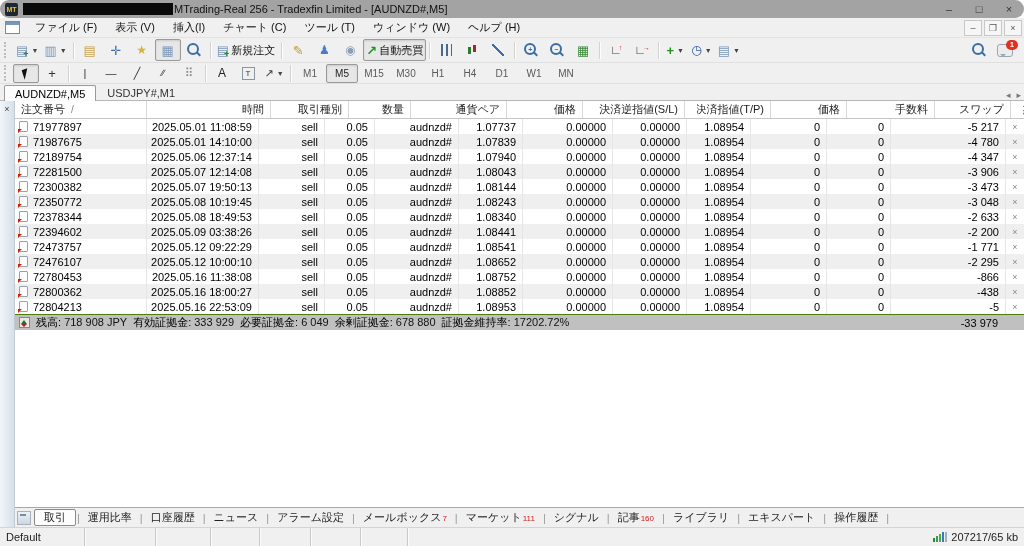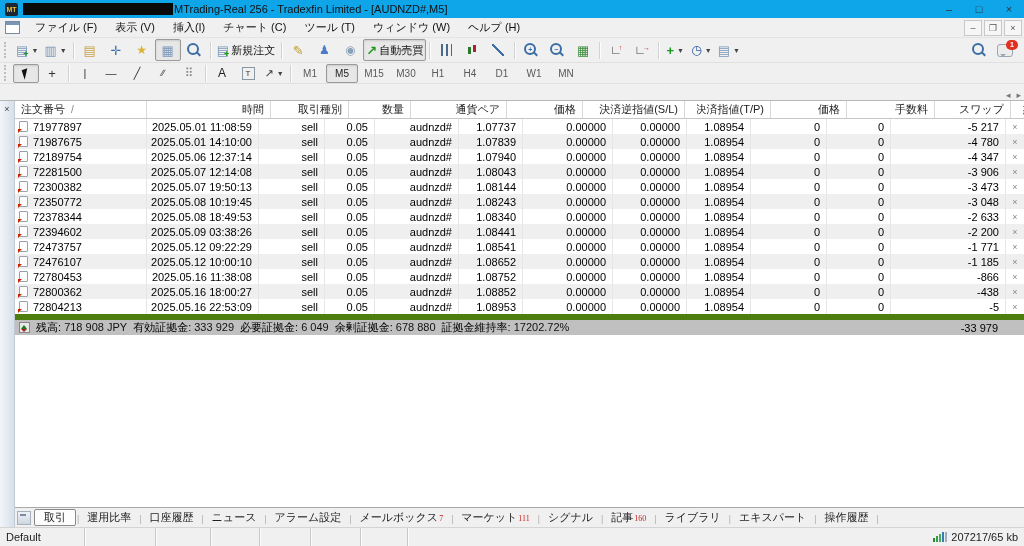--- a/index.html
+++ b/index.html
@@ -1,21 +1,21 @@
 <!DOCTYPE html>
 <html><head>
 <meta charset="utf-8">
 <style>
   html,body{margin:0;padding:0;background:#888;}
   .window{position:relative;width:1024px;height:546px;background:#fff;
     font-family:"Liberation Sans","DejaVu Sans",sans-serif;font-size:11px;color:#111;
     display:flex;flex-direction:column;overflow:hidden;user-select:none;}
 
   
-  .titlebar{height:18px;background:#0ea5e9;display:flex;align-items:center;flex:0 0 auto;}
+  .titlebar{height:18px;background:#a3a3a3;display:flex;align-items:center;flex:0 0 auto;border-radius:9px;}
   .app-icon{width:13px;height:13px;margin:0 5px 0 5px;background:#1c2733;border-radius:2px;flex:0 0 auto;
     display:flex;align-items:center;justify-content:center;color:#e8c02a;font-size:7px;font-weight:bold;}
   .redact{width:150px;height:12px;background:#0a0a0a;margin-right:1px;flex:0 0 auto;}
   .title-text{white-space:nowrap;color:#111;}
   .titlebar .spacer{flex:1;}
   .wbtn{width:30px;height:18px;display:flex;align-items:center;justify-content:center;color:#333;font-size:11px;}
 
   
   .menubar{height:19px;background:#f0f0f0;display:flex;align-items:center;flex:0 0 auto;border-bottom:1px solid #e3e3e3;}
   .child-window-icon{width:13px;height:11px;margin:0 6px 0 5px;border:1px solid #7a8aa0;background:#fff;position:relative;flex:0 0 auto;}
@@ -90,33 +90,33 @@
 
   .trow{height:15px;background:#fff;flex:0 0 auto;}
   .trow.alt{background:#efefef;}
   .cell{height:15px;display:flex;align-items:center;justify-content:flex-end;padding:0 6px;border-right:1px solid #e6e6e6;white-space:nowrap;overflow:hidden;color:#000;}
   .cell.first{justify-content:flex-start;padding-left:4px;}
   .cell.nob{border-right:none;}
   .doc{width:7px;height:9px;background:#fdfdfd;border:1px solid #98a2ae;border-radius:1px;position:relative;margin-right:5px;flex:0 0 auto;}
   .doc::after{content:'';position:absolute;left:-2px;bottom:-2px;border-top:4px solid #cc2200;border-right:4px solid transparent;width:0;height:0;}
   .row-close{display:flex;align-items:center;justify-content:center;color:#8a8a8a;font-size:9px;height:15px;}
 
-  .summary-row{height:15px;background:#c0c0c0;border-top:6px solid #4d7c0f;display:flex;align-items:center;flex:0 0 auto;padding-left:3px;white-space:nowrap;overflow:hidden;text-align:right;}
+  .summary-row{height:15px;background:#c0c0c0;border-top:1px solid #4d7c0f;display:flex;align-items:center;flex:0 0 auto;padding-left:3px;white-space:nowrap;overflow:hidden;text-align:right;}
   .sum-icon{width:9px;height:9px;background:#e8e8e8;border:1px solid #888;margin:0 6px 0 1px;position:relative;flex:0 0 auto;}
   .sum-icon::before{content:'';position:absolute;left:1px;top:2px;border-left:3px solid transparent;border-right:3px solid transparent;border-bottom:4px solid #1a7a1a;}
   .sum-icon::after{content:'';position:absolute;left:1px;bottom:0px;border-left:3px solid transparent;border-right:3px solid transparent;border-top:3px solid #b02020;}
   .sum-pair{margin-right:6px;}
   .sum-label{color:#000;}
   .summary-row .spacer{flex:1;}
   .sum-profit{padding-right:26px;color:#000;}
 
   .filler{flex:1;background:#fff;}
 
   
-  .btabbar{height:19px;background:#f0f0f0;border-top:1px solid #a9a9a9;display:flex;align-items:center;flex:0 0 auto;padding-left:2px;overflow:hidden;font-family:Liberation Serif, serif;}
+  .btabbar{height:19px;background:#f0f0f0;border-top:1px solid #a9a9a9;display:flex;align-items:center;flex:0 0 auto;padding-left:2px;overflow:hidden;}
   .corner-ico{width:12px;height:12px;margin-right:3px;flex:0 0 auto;border:1px solid #a8b0bc;background:linear-gradient(to bottom,#eef2f6,#cdd6e0);position:relative;}
   .corner-ico::before{content:'';position:absolute;left:2px;top:2px;width:6px;height:2px;background:#7a8aa0;}
   .btab{display:flex;align-items:flex-start;padding:10px 7px;color:#222;white-space:nowrap;}
   .btab.active{background:#fdfdfd;border:1px solid #8a8a8a;border-radius:2px;padding:0 9px;height:15px;align-items:center;}
   .bsep{color:#9a9a9a;margin:0 1px;}
   .btab .cnt{color:#cc2222;font-size:8px;margin-left:1px;margin-top:4px;}
 
   
   .statusbar{height:18px;background:#f0f0f0;border-top:1px solid #d4d4d4;display:flex;align-items:stretch;flex:0 0 auto;}
   .scell{display:flex;align-items:center;padding:0 6px;border-right:1px solid #c9c9c9;box-shadow:1px 0 0 #fbfbfb;white-space:nowrap;overflow:hidden;color:#222;}
@@ -306,20 +306,24 @@
         <span class="tf-btn">M30</span>
         <span class="tf-btn">H1</span>
         <span class="tf-btn">H4</span>
         <span class="tf-btn">D1</span>
         <span class="tf-btn">W1</span>
         <span class="tf-btn">MN</span>
       </span>
   </div>
 
   <div class="tabrow">
+    <div style="display:flex;align-items:flex-end" id="chart-tabs">
+        <div class="ctab active">AUDNZD#,M5</div>
+        <div class="ctab">USDJPY#,M1</div>
+      </div>
     <div class="spacer"></div>
     <span class="tab-scroll">◂</span>
     <span class="tab-scroll">▸</span>
   </div>
 
   <div class="terminal">
     <div class="vstrip">
       <div class="panel-close">×</div>
       <div class="vtitle">ターミナル</div>
     </div>
@@ -535,21 +539,21 @@
             <div class="cell">2025.05.12 10:00:10</div>
             <div class="cell">sell</div>
             <div class="cell">0.05</div>
             <div class="cell">audnzd#</div>
             <div class="cell">1.08652</div>
             <div class="cell">0.00000</div>
             <div class="cell">0.00000</div>
             <div class="cell">1.08954</div>
             <div class="cell">0</div>
             <div class="cell">0</div>
-            <div class="cell">-1 185</div>
+            <div class="cell">-2 295</div>
             <div class="cell nob row-close">×</div>
           </div>
           <div class="grid-row trow">
             <div class="cell first">
               <span class="doc"></span>
               <span>72780453</span>
             </div>
             <div class="cell">2025.05.16 11:38:08</div>
             <div class="cell">sell</div>
             <div class="cell">0.05</div>

